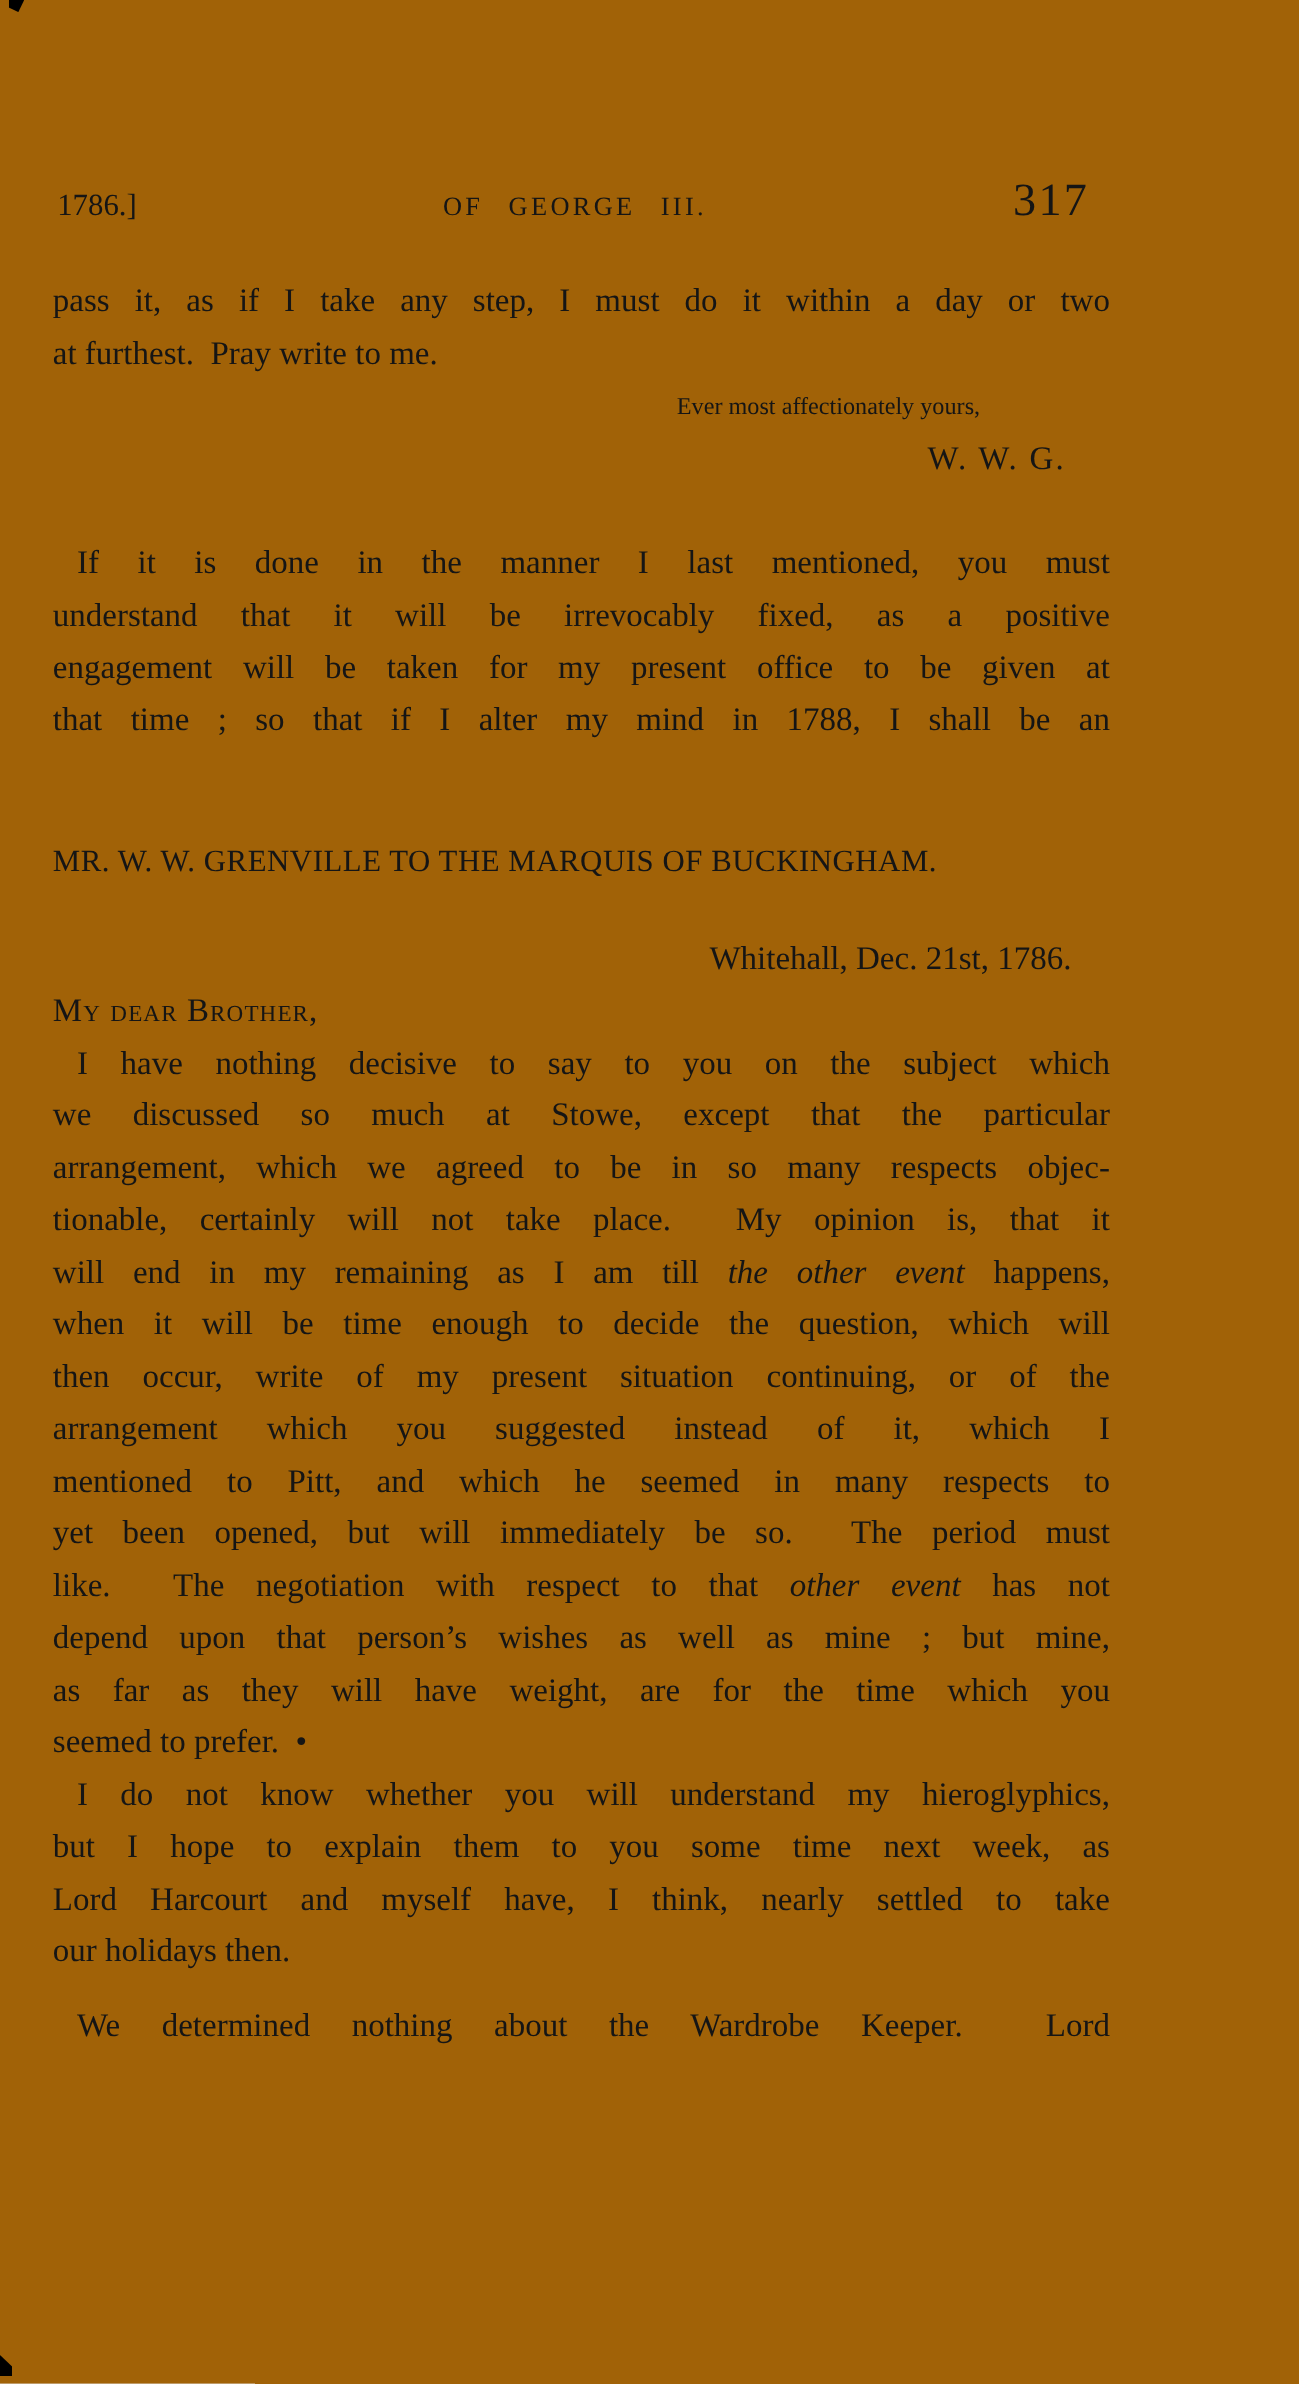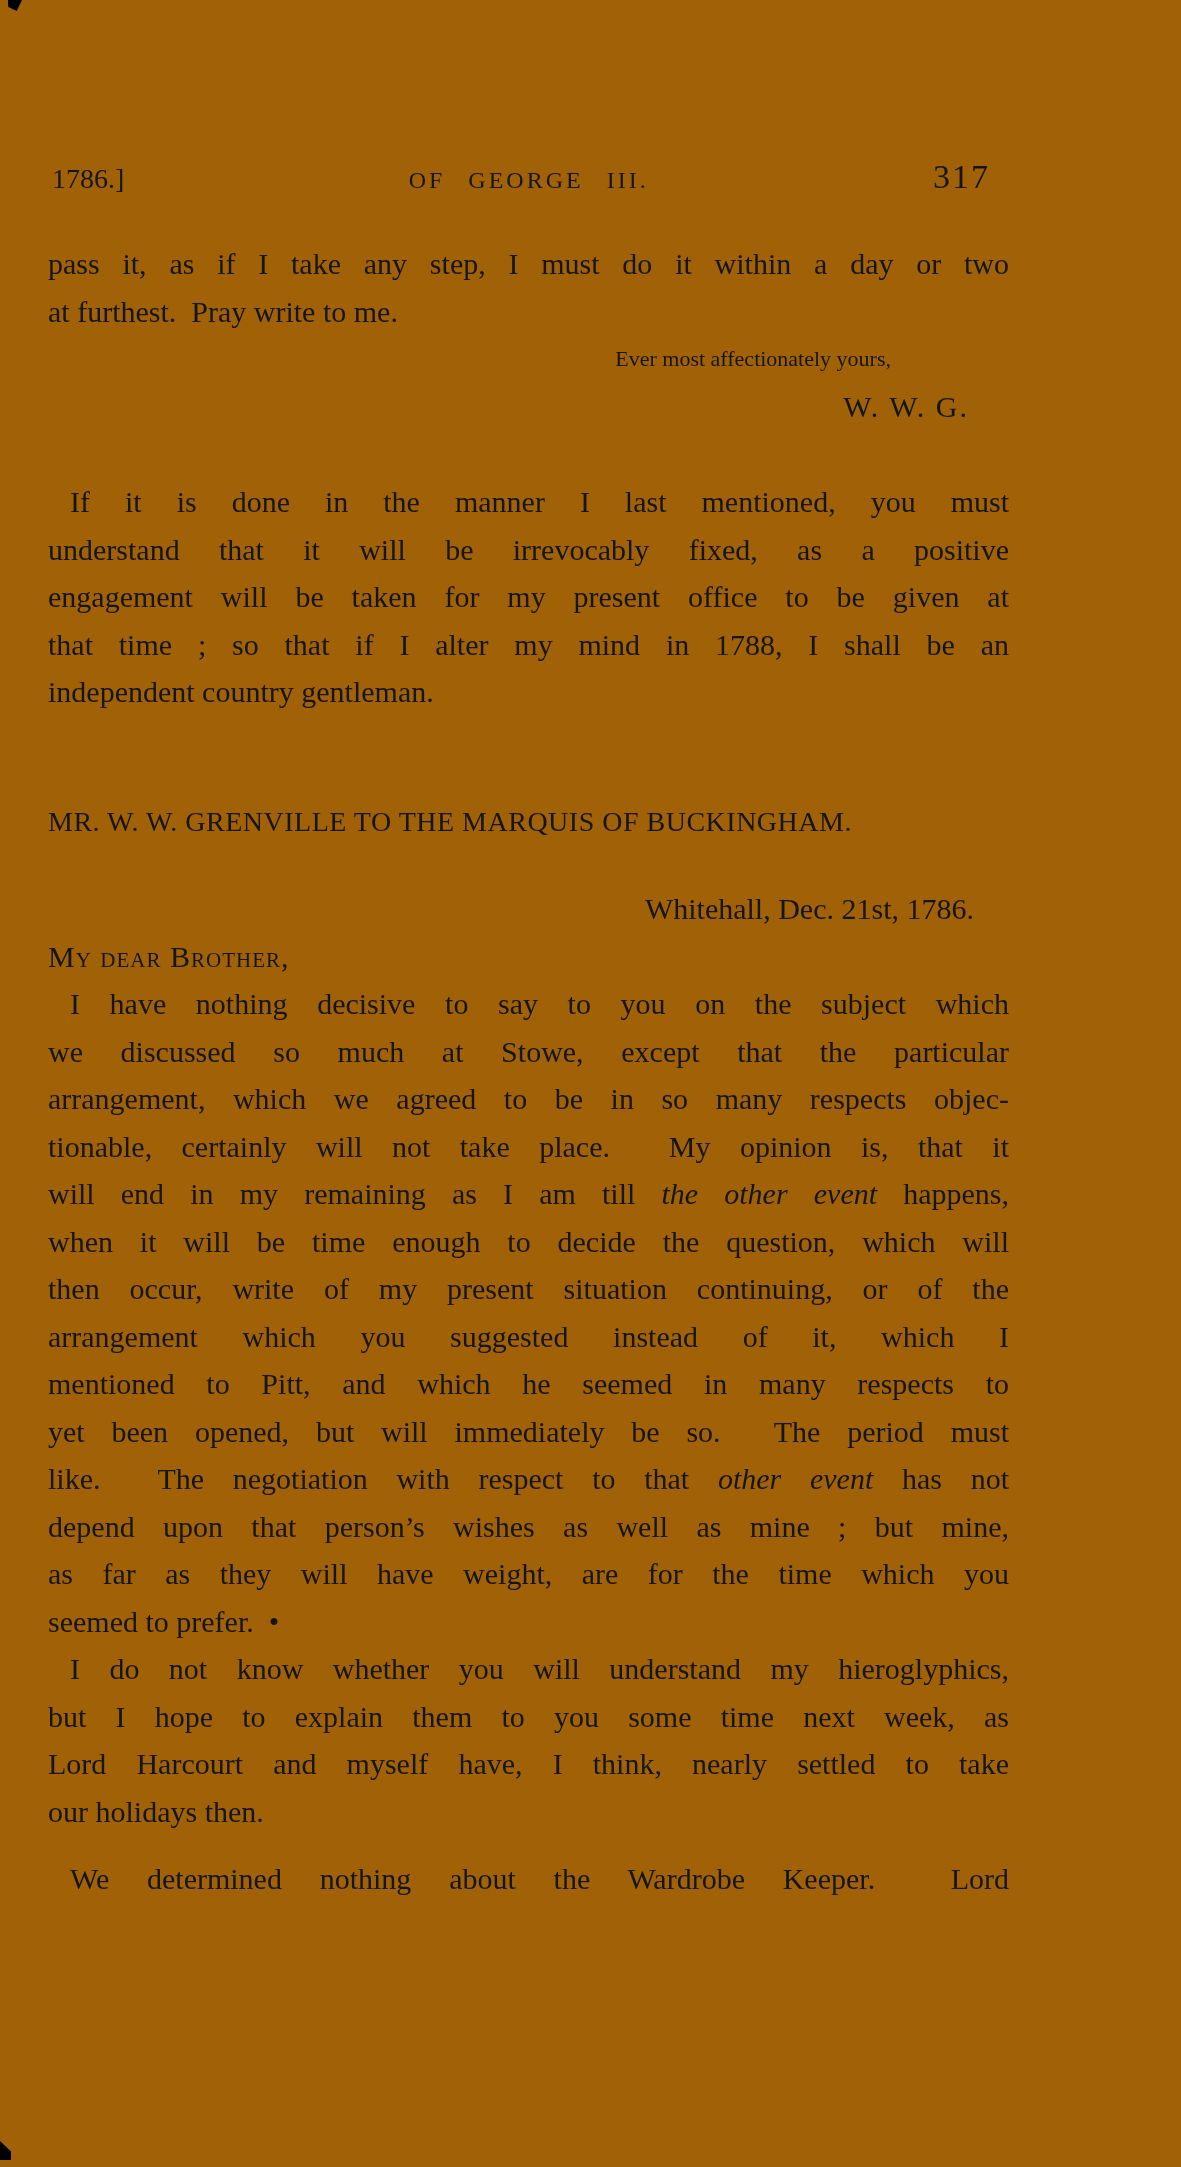--- a/index.html
+++ b/index.html
@@ -21,21 +21,21 @@
     left:0; top:2141px; width:11px; height:19px;
     clip-path:polygon(0 0,100% 55%,100% 100%,0 100%);
   }
   .running-head {
     display:flex; justify-content:space-between; align-items:baseline;
     margin-top:158px;
     padding:0 191px 0 52px;
   }
   .running-head .year  { font-size:28px; }
   .running-head .title { font-size:24px; letter-spacing:3px; word-spacing:14px; }
-  .running-head .folio { font-size:34px; letter-spacing:2px;font-family:Liberation Serif, serif; }
+  .running-head .folio { font-size:42px; letter-spacing:2px;font-family:Liberation Serif, serif; }
   .text-block { padding:0 172px 0 48px; margin-top:44px; }
   .line {
     font-size:30px; line-height:47.5px;
     text-align:justify; text-align-last:justify; -moz-text-align-last:justify;
   }
   .line.flush { text-align-last:left; -moz-text-align-last:left; }
   .indent { text-indent:22px; }
   .closing {
     font-size:22px; line-height:47.5px;
     text-align:right; text-align-last:right; -moz-text-align-last:right;
@@ -83,21 +83,20 @@
       <div class="line">pass it, as if I take any step, I must do it within a day or two</div>
       <div class="line flush">at furthest.&nbsp; Pray write to me.</div>
       <div class="closing">Ever most affectionately yours,</div>
       <div class="signature">W. W. G.</div>
 
       <div class="para2-prev">
         <div class="line indent">If it is done in the manner I last mentioned, you must</div>
         <div class="line">understand that it will be irrevocably fixed, as a positive</div>
         <div class="line">engagement will be taken for my present office to be given at</div>
         <div class="line">that time ; so that if I alter my mind in 1788, I shall be an</div>
-        <div class="line flush">independent country gentleman.</div>
       </div>
     </section>
 
     <section>
       <h2 class="letter-heading">MR. W. W. GRENVILLE TO THE MARQUIS OF BUCKINGHAM.</h2>
       <div class="dateline">Whitehall, Dec. 21st, 1786.</div>
       <div class="salutation">My dear Brother,</div>
 
       <div>
         <div class="line indent">I have nothing decisive to say to you on the subject which</div>

